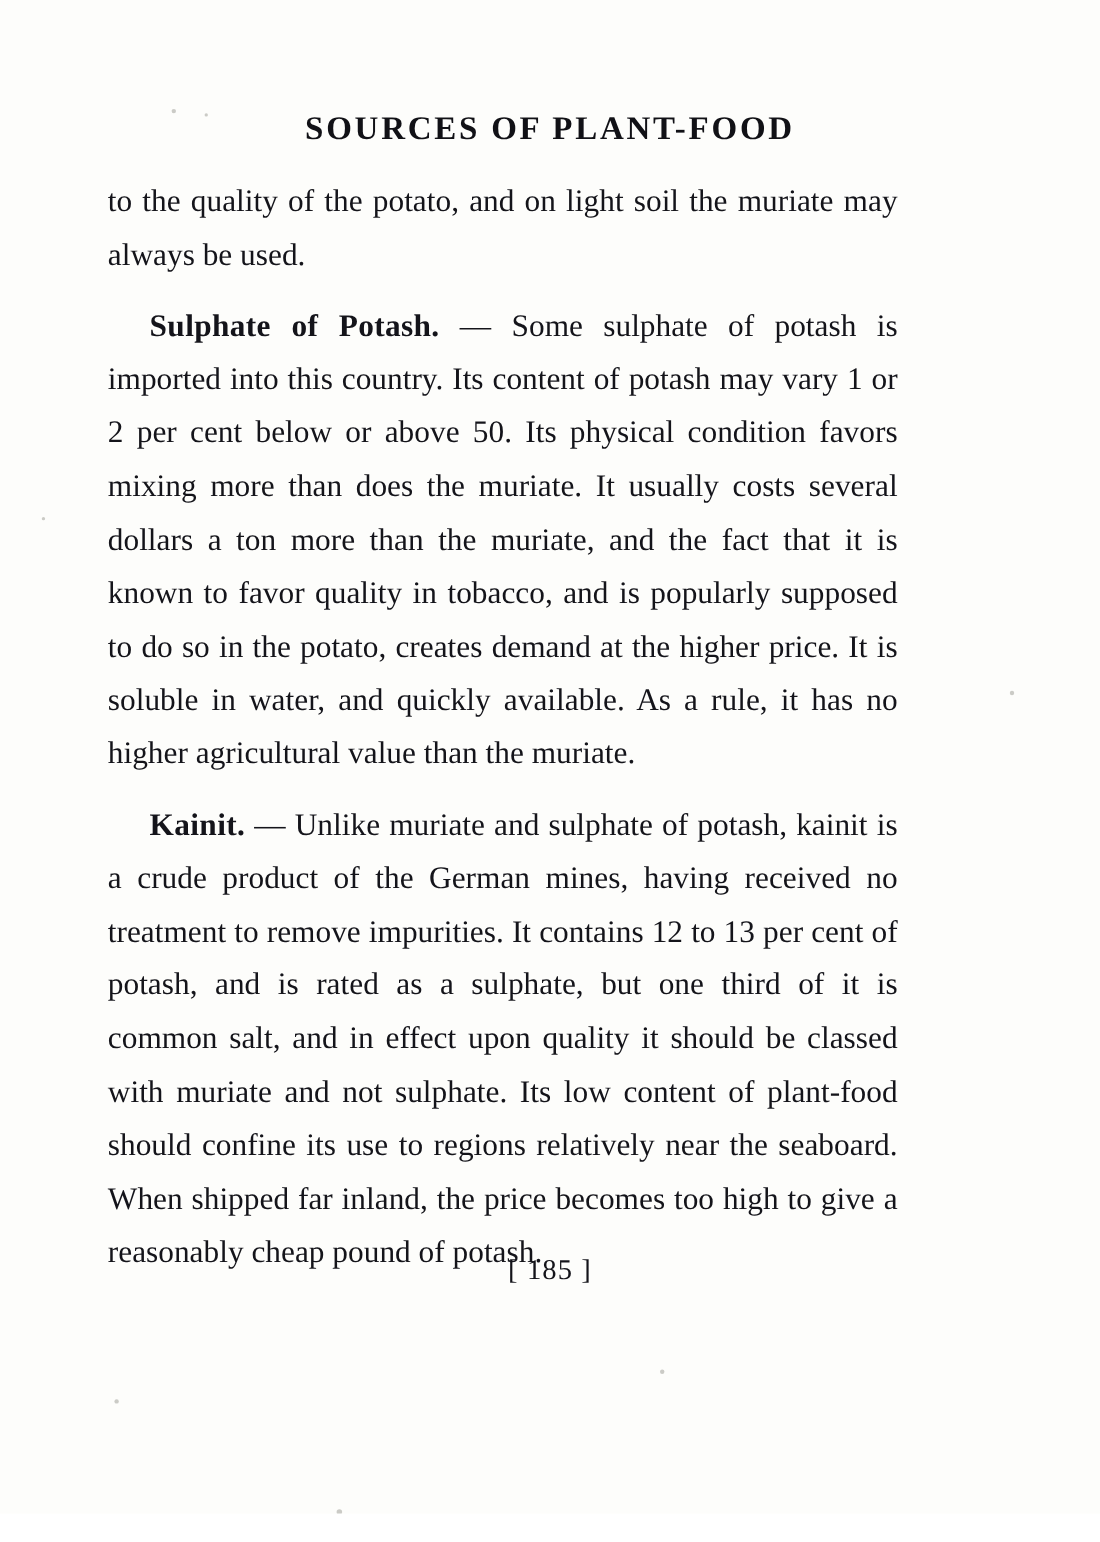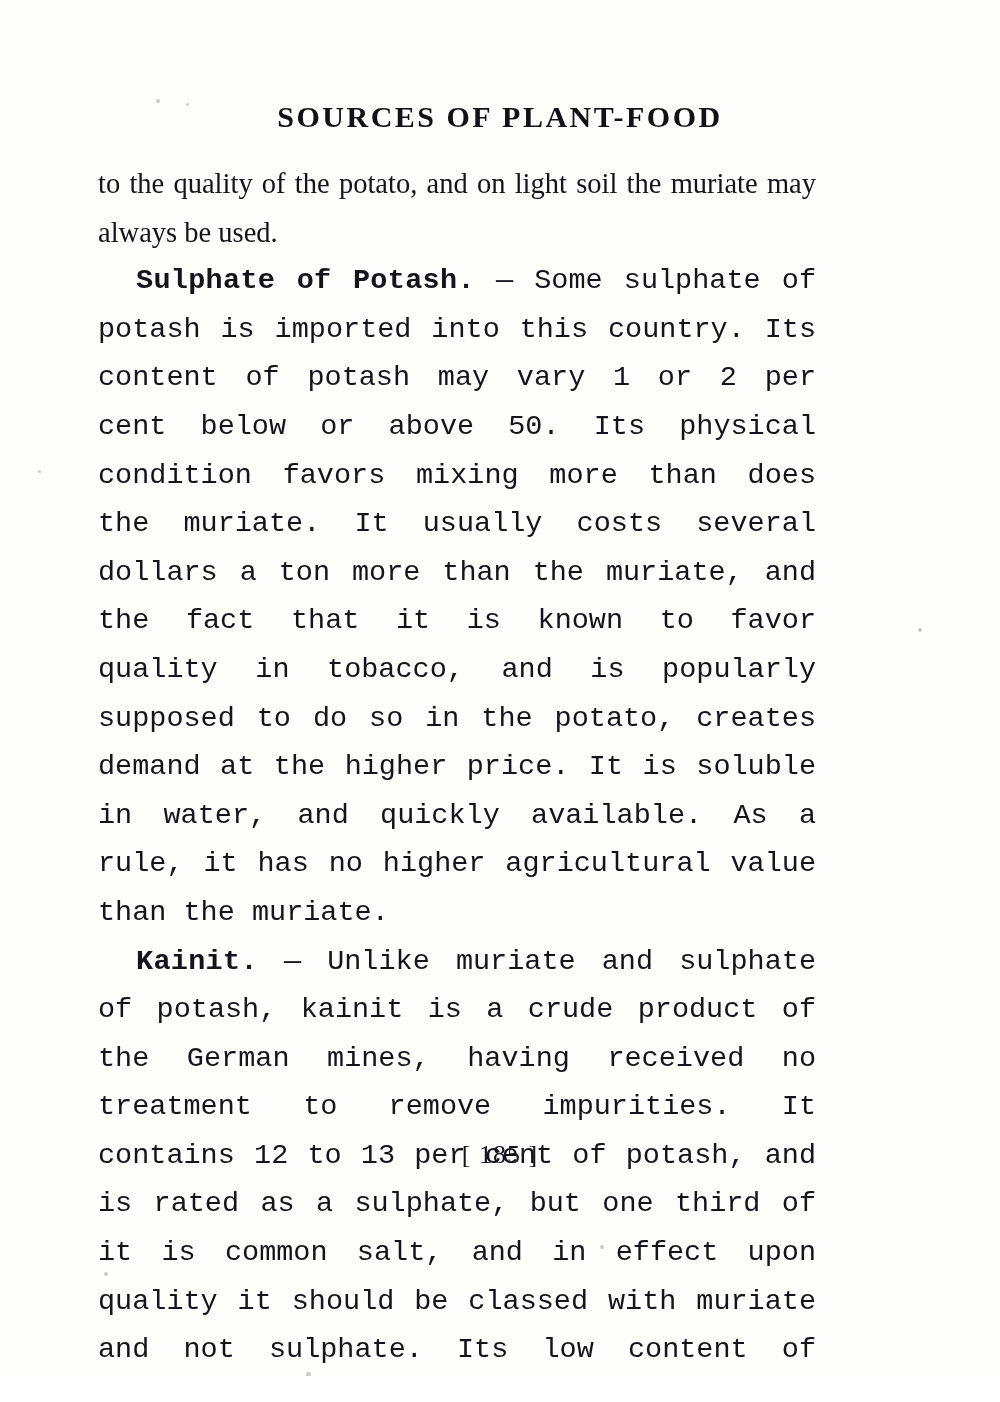--- a/index.html
+++ b/index.html
@@ -50,21 +50,21 @@
   }
   p.para {
     margin: 0;
     font-size: 28.5px;
     line-height: 48.6px;
     text-align: justify;
     text-justify: inter-word;
     color: #14141a;
     font-weight: 500;
   }
-  p.para + p.para { margin-top: 0px; font-family: Liberation Mono, monospace; }
+  p.para + p.para { margin-top: 16px; }
   .indent { display: inline-block; width: 38px; }
   .lead {
     font-weight: 700;
     letter-spacing: .3px;
   }
   .folio {
     position: absolute;
     top: 1140px;
     left: 0;
     width: 1000px;

